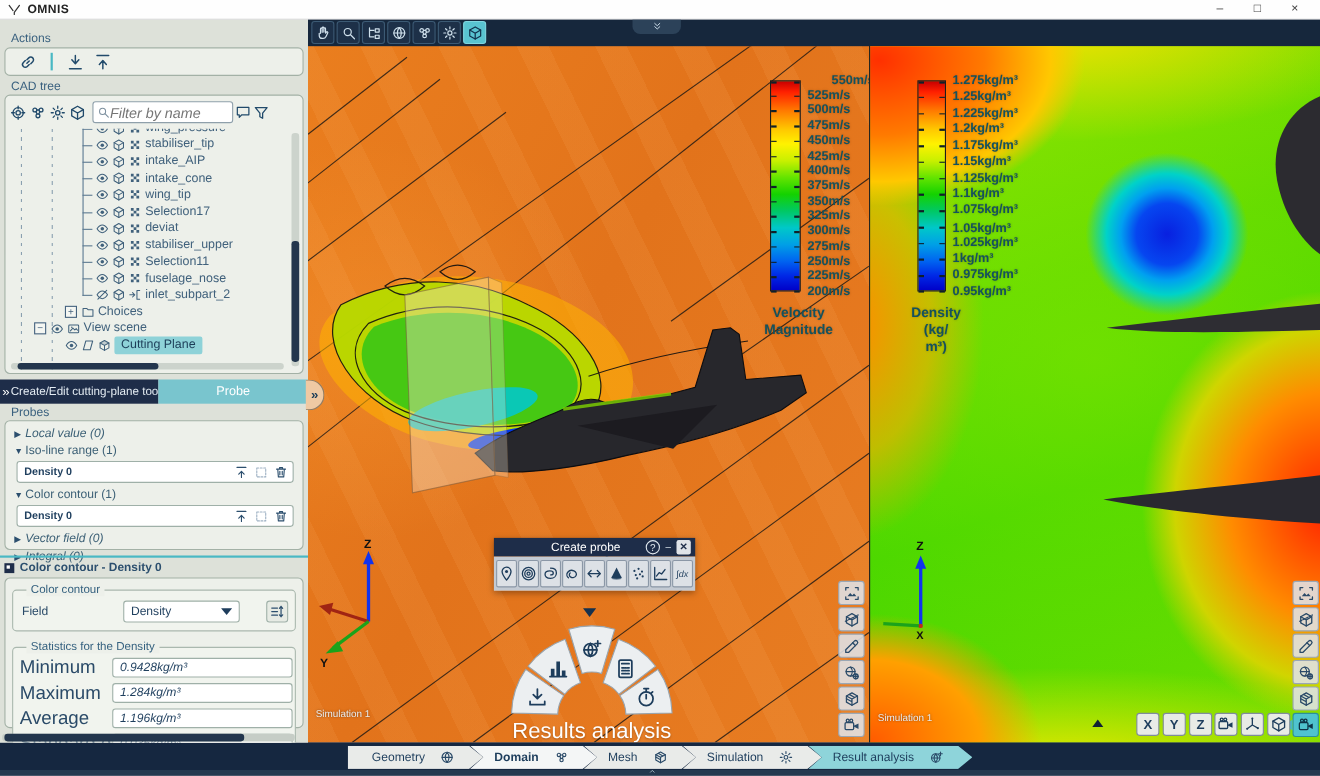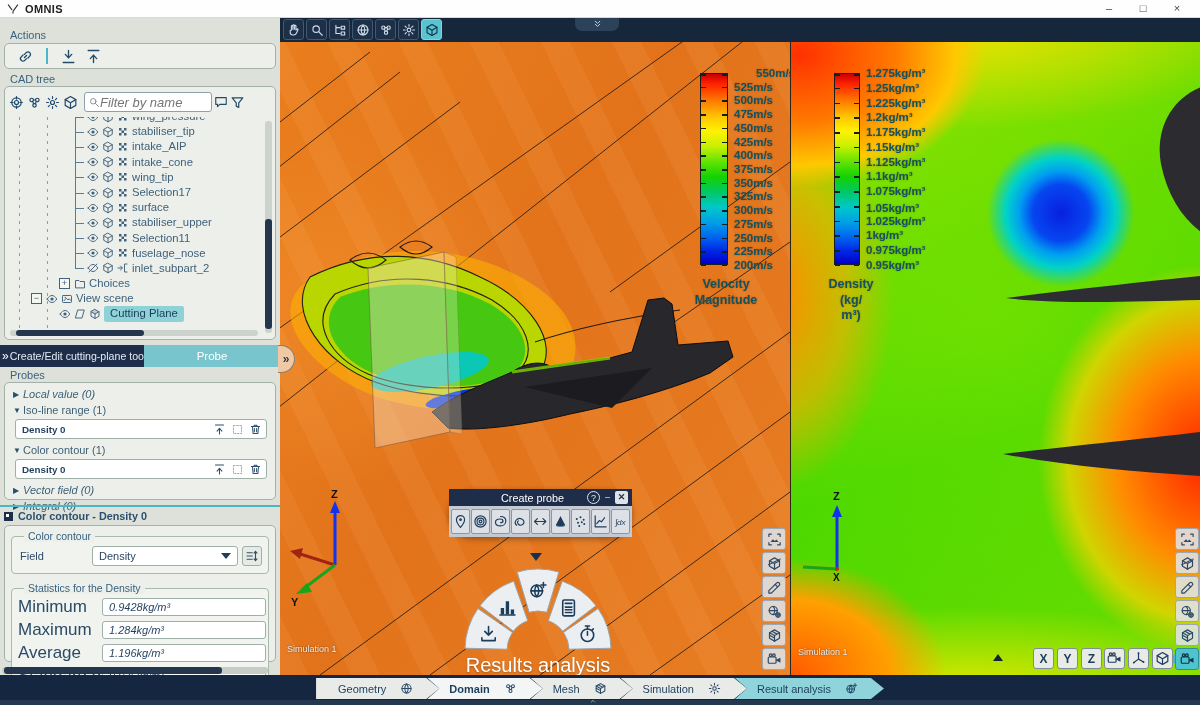--- a/index.html
+++ b/index.html
@@ -55,21 +55,21 @@
   .pentry .ibtn{margin-left:5px;color:#2c4f6e;}
   .pentry .ibtn.lite{color:#9fb2c4;}
 
   #teal-div{position:absolute;left:0;top:487px;width:280px;height:2px;background:#49b8c4;}
   #cc-header{position:absolute;left:4px;top:492px;display:flex;align-items:center;font-size:10.8px;font-weight:700;color:#2c4f6e;}
   #cc-header .sq{width:9px;height:9px;background:#1e2d49;margin-right:5px;position:relative;}
   #cc-header .sq::after{content:"";position:absolute;left:2px;top:2px;width:3px;height:3px;background:#fff;}
   #cc-box{top:507px;height:137px;}
   .grp{position:relative;border:1px solid #aab8ae;border-radius:4px;margin:10px 6px 0 6px;background:#f1f4ee;}
   .grp-lab{position:absolute;top:-7px;left:12px;background:#edf0ea;padding:0 4px;font-size:10.5px;color:#35617f;}
-  #field-row{display:flex;align-items:center;padding:9px 6px 7px 8px;}
+  #field-row{display:flex;align-items:center;padding:9px 6px 7px 8px;gap:20px;}
   #field-label{width:72px;font-size:11px;color:#2a4a68;}
   #field-select{flex:1;height:20px;background:#fff;border:1px solid #9fb0a8;border-radius:3px;display:flex;align-items:center;padding:0 6px;font-size:11px;color:#1f3f5e;}
   #field-caret{margin-left:auto;width:0;height:0;border-left:5px solid transparent;border-right:5px solid transparent;border-top:6px solid #1e3d5c;}
   #field-listbtn{width:20px;height:20px;margin-left:4px;border:1px solid #9fb0a8;border-radius:3px;background:#e7ebe4;color:#2c4f6e;display:flex;align-items:center;justify-content:center;}
   #stats-grp{margin-top:14px;padding:8px 2px 6px 6px;}
   .srow{display:flex;align-items:center;margin-bottom:3px;}
   .srow .slab{width:84px;font-size:17px;color:#2a4a68;white-space:nowrap;overflow:hidden;}
   .srow .sval{flex:1;height:18px;background:#fff;border:1px solid #9fb0a8;border-radius:3px;font-size:11px;font-style:italic;color:#1f3f5e;display:flex;align-items:center;padding:0 6px;}
   #lp-hscroll{position:absolute;left:2px;top:649px;width:266px;height:7px;background:#c6cdc6;border-radius:3px;}
   #lp-hscroll .thumb{position:absolute;left:2px;top:0;height:7px;width:82%;background:#23364d;border-radius:3px;}
@@ -111,21 +111,21 @@
   .ltit{position:absolute;font-size:12.5px;font-weight:700;color:#14525e;text-align:center;white-space:pre-line;text-shadow:0 0 2px rgba(70,35,0,.35);line-height:1.25;}
 
   .simlab{position:absolute;font-size:9px;color:#ececec;text-shadow:0 0 2px rgba(0,0,0,.5);}
 
   
   .sidecol{position:absolute;top:486px;display:flex;flex-direction:column;gap:2px;}
   .sbtn{width:24px;height:22px;background:rgba(223,227,232,.88);border:1px solid #9aa7b5;border-radius:3px;color:#2a4a68;display:flex;align-items:center;justify-content:center;}
   .sbtn.teal{background:#4fc3ce;border-color:#2c8f9a;color:#0e3347;}
 
   
-  #cprobe{position:absolute;left:169px;top:447px;width:183px;height:48px;box-shadow:0 2px 6px rgba(0,0,0,.35);border-radius:23px;}
+  #cprobe{position:absolute;left:169px;top:447px;width:183px;height:48px;box-shadow:0 2px 6px rgba(0,0,0,.35);}
   #cprobe-title{height:17px;background:#1e2d49;color:#fff;font-size:10.8px;display:flex;align-items:center;padding:0 4px;}
   #cprobe-title .t{flex:1;text-align:center;margin-left:26px;}
   .dlgbtn{width:13px;height:13px;margin-left:1px;color:#dfe7ee;font-size:9px;line-height:13px;text-align:center;}
   .dlgbtn.close{background:#dfe3e8;color:#1e2d49;font-weight:700;border-radius:2px;}
   #cprobe-row{height:31px;background:#c3cad3;display:flex;align-items:center;padding:0 2px;gap:1px;}
   .pbtn{width:19px;height:25px;background:#dde1e6;border:1px solid #8b97a6;border-radius:2px;color:#1e3d5c;display:flex;align-items:center;justify-content:center;}
 
   
   #results-wrap{position:absolute;left:166px;top:522px;width:184px;height:92px;}
   #results-marker{position:absolute;left:250px;top:511px;width:0;height:0;border-left:6px solid transparent;border-right:6px solid transparent;border-top:8px solid #15314e;}
@@ -507,21 +507,21 @@
           <div class="trow part">
             <svg class="ic ti" width="12" height="12" viewBox="0 0 24 24">
               <use href="#i-eye"></use>
             </svg>
             <svg class="ic ti" width="12" height="12" viewBox="0 0 24 24">
               <use href="#i-cube"></use>
             </svg>
             <svg class="ic ti" width="12" height="12" viewBox="0 0 24 24">
               <use href="#i-checker"></use>
             </svg>
-            <span>surface</span>
+            <span>deviat</span>
           </div>
           <div class="trow part">
             <svg class="ic ti" width="12" height="12" viewBox="0 0 24 24">
               <use href="#i-eye"></use>
             </svg>
             <svg class="ic ti" width="12" height="12" viewBox="0 0 24 24">
               <use href="#i-cube"></use>
             </svg>
             <svg class="ic ti" width="12" height="12" viewBox="0 0 24 24">
               <use href="#i-checker"></use>

